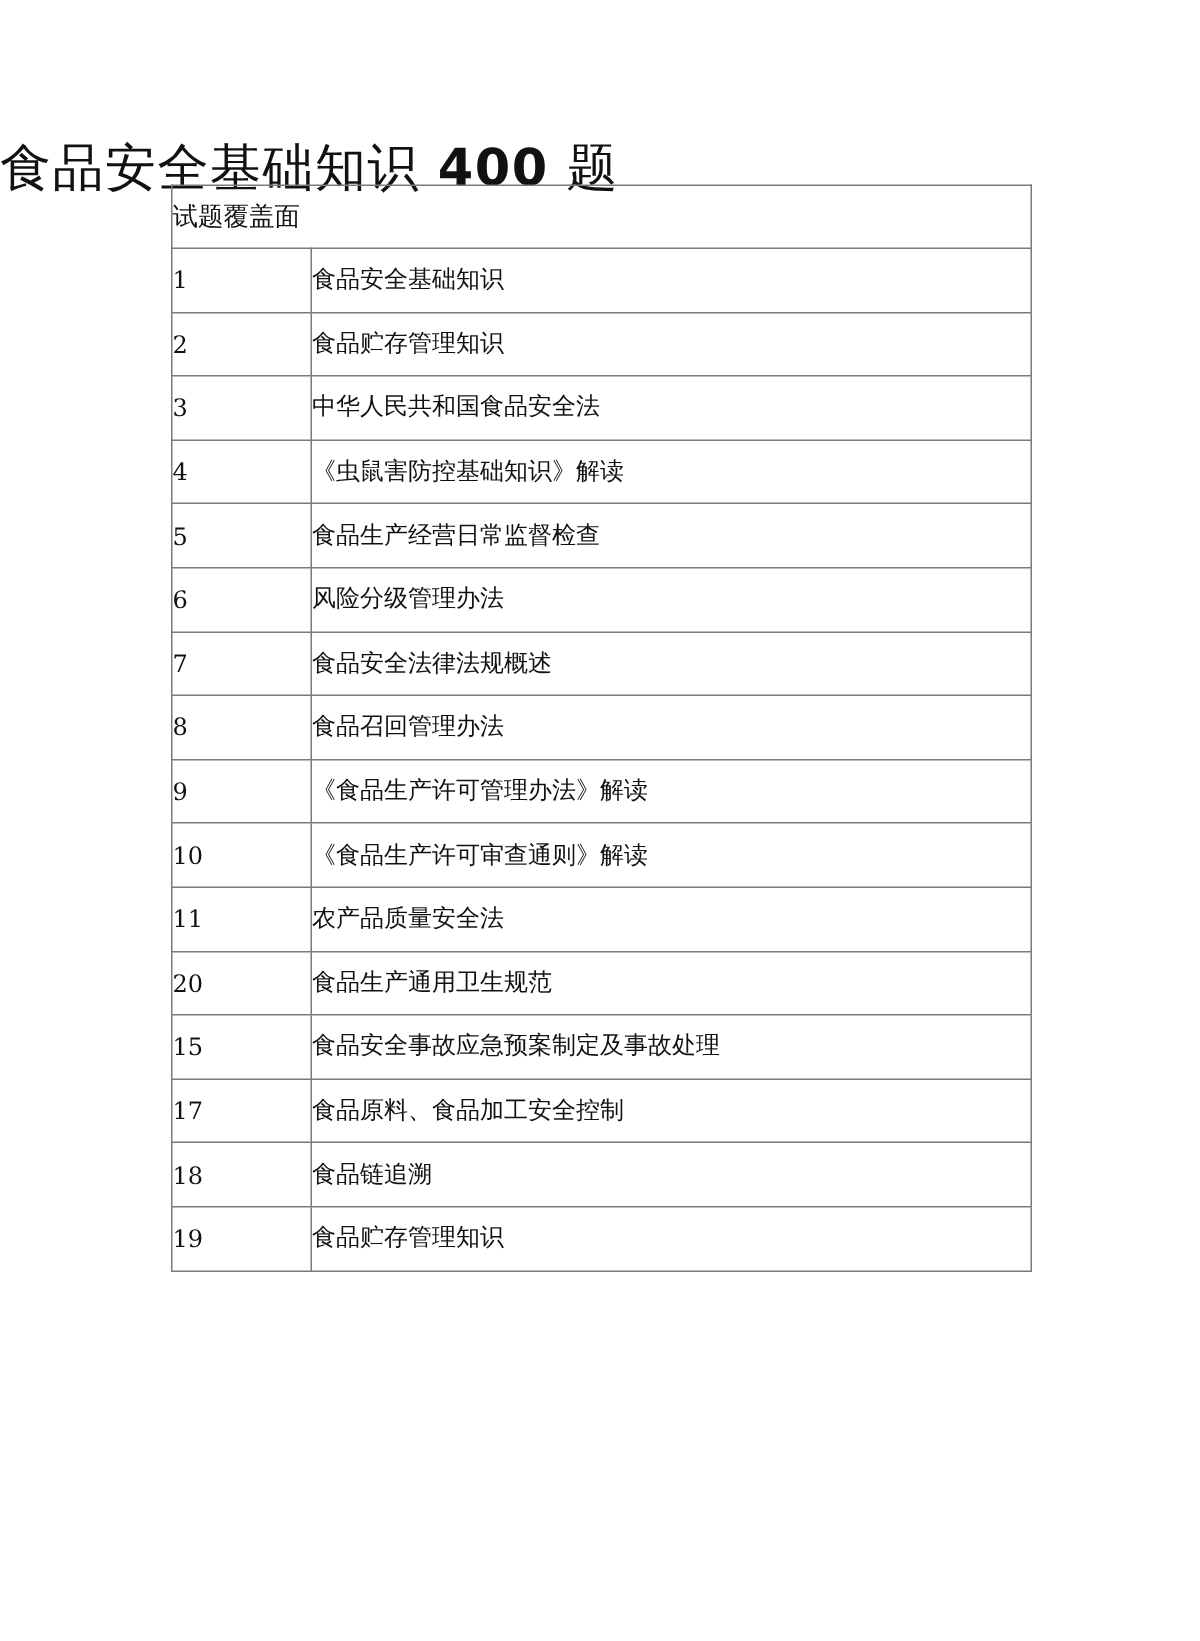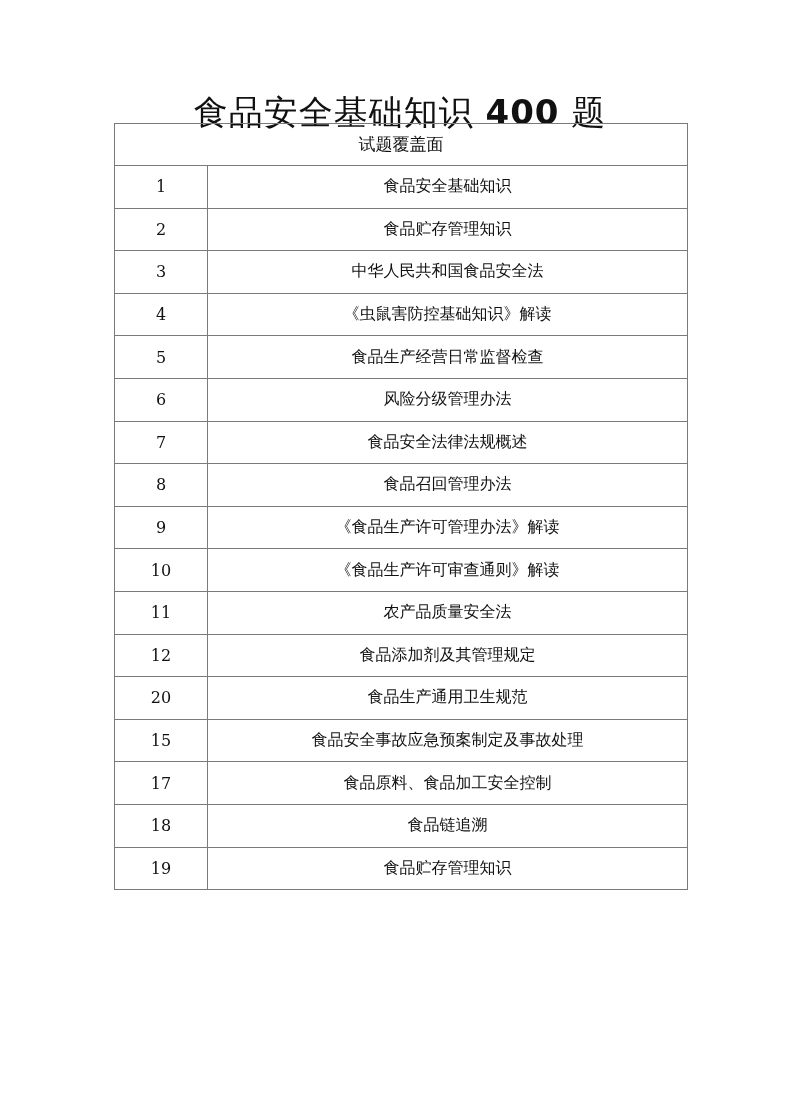--- a/index.html
+++ b/index.html
@@ -13,42 +13,42 @@
       position: relative;
       overflow: hidden;
       color: #111111;
       font-family: "DejaVu Serif", "Liberation Serif", serif;
     }
     .page-title {
       position: absolute;
       top: 64px;
       left: 0;
       width: 800px;
-      text-align: center;
+      text-align: left;
       font-family: "DejaVu Sans", "Liberation Sans", sans-serif;
       font-size: 34px;
       line-height: 50px;
       font-weight: normal;
       letter-spacing: 1px;
       color: #111;
     }
     .page-title .num {
       font-weight: bold;
     }
     table.coverage {
       position: absolute;
       top: 123px;
       left: 114px;
       width: 573px;
       border-collapse: collapse;
       table-layout: fixed;
     }
     table.coverage td, table.coverage th {
       border: 1px solid #7a7a7a;
-      text-align: center;
+      text-align: left;
       vertical-align: middle;
       padding: 0;
       font-weight: normal;
       font-family: "DejaVu Serif", "Liberation Serif", serif;
       color: #111;
     }
     table.coverage th.head {
       height: 41px;
       font-size: 17px;
     }
@@ -114,24 +114,20 @@
       </tr>
       <tr>
         <td class="num">10</td>
         <td class="topic">《食品生产许可审查通则》解读</td>
       </tr>
       <tr>
         <td class="num">11</td>
         <td class="topic">农产品质量安全法</td>
       </tr>
       <tr>
-        <td class="num">12</td>
-        <td class="topic">食品添加剂及其管理规定</td>
-      </tr>
-      <tr>
         <td class="num">20</td>
         <td class="topic">食品生产通用卫生规范</td>
       </tr>
       <tr>
         <td class="num">15</td>
         <td class="topic">食品安全事故应急预案制定及事故处理</td>
       </tr>
       <tr>
         <td class="num">17</td>
         <td class="topic">食品原料、食品加工安全控制</td>

